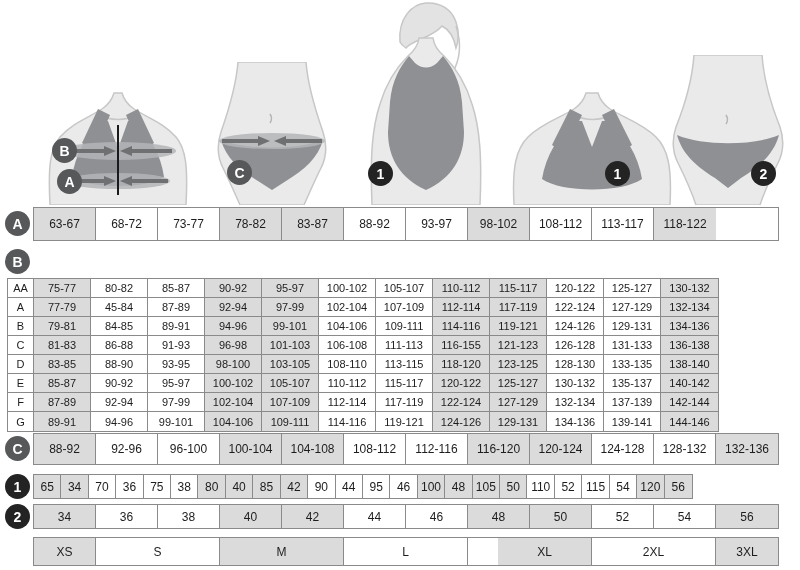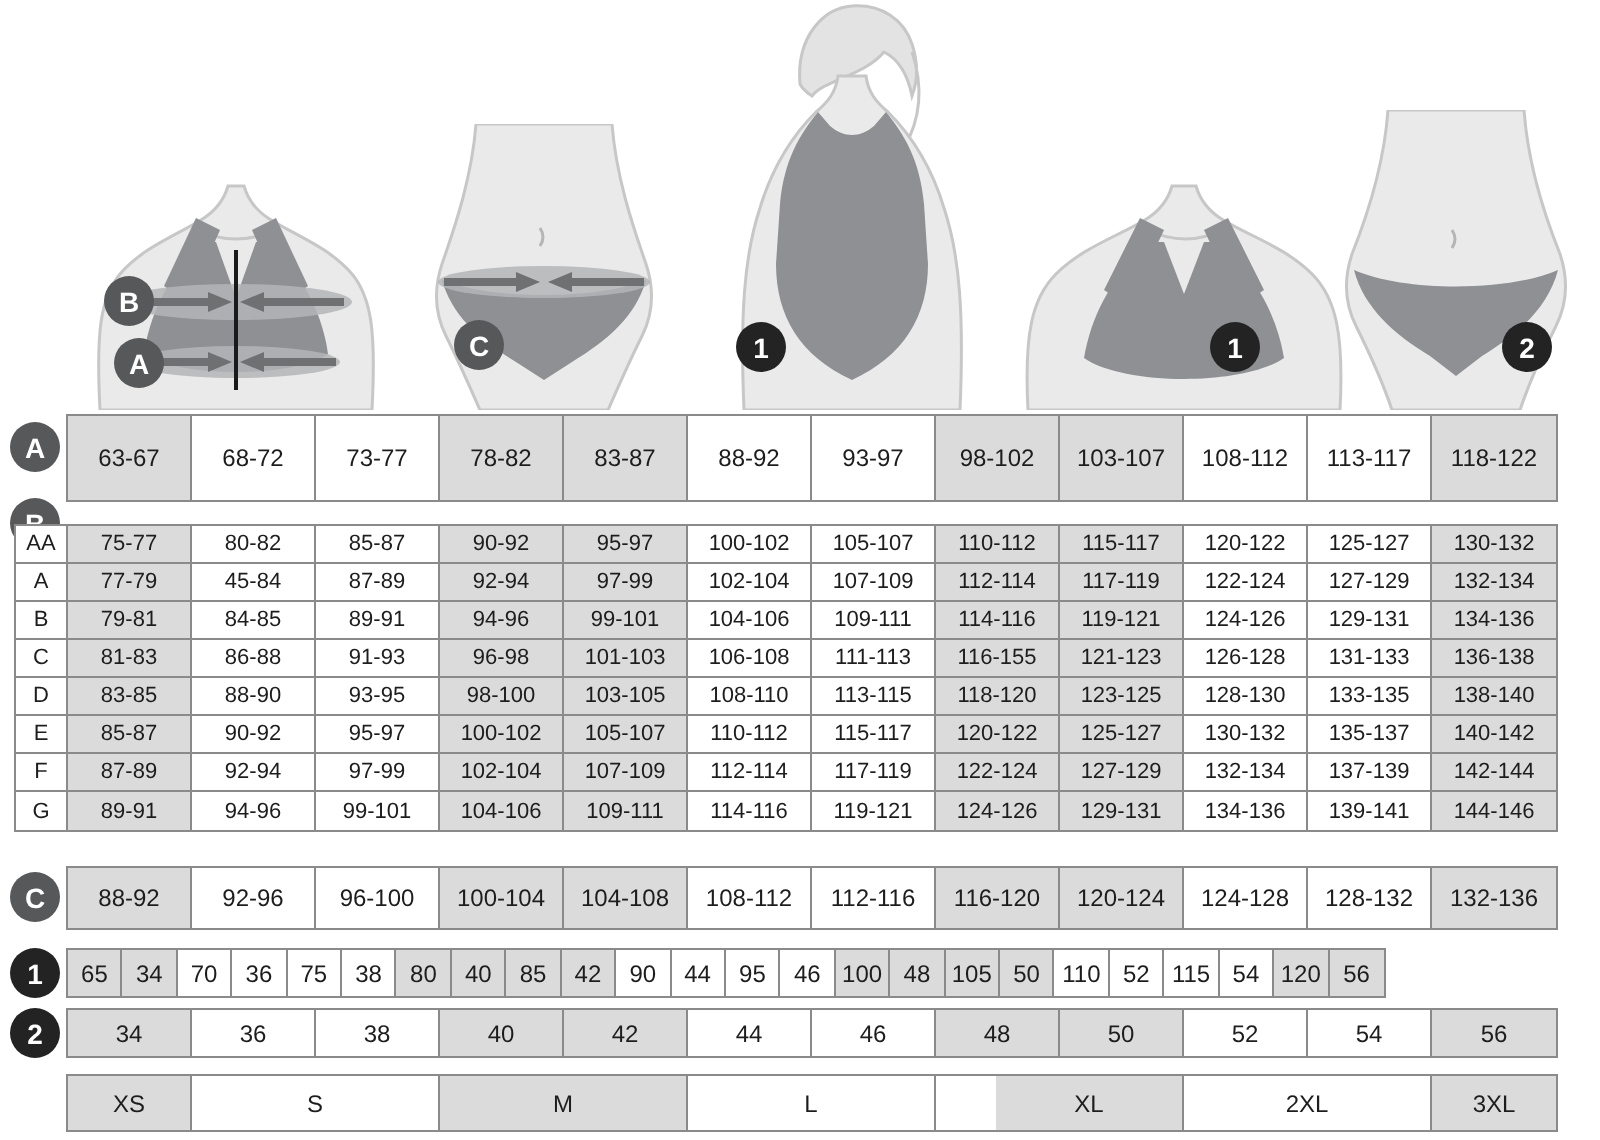--- a/index.html
+++ b/index.html
@@ -18,22 +18,22 @@
          color:#fff; font-weight:bold; font-size:14px; line-height:1;}
   .badge.gray{background:var(--badge-gray);}
   .badge.dark{background:var(--badge-dark);}
   .table{position:absolute; display:grid; border:1px solid var(--border); background:#fff;}
   .cell{display:flex; align-items:center; justify-content:center;
         border-right:1px solid var(--border); border-bottom:1px solid var(--border);
         font-size:12px; white-space:nowrap; overflow:hidden;}
   .cell.shaded{background:var(--shaded-cell);}
   .cell.lc{border-right:none;text-align:center;}
   .cell.lr{border-bottom:none;}
-  #tableA{left:33px; top:207px; width:746px; height:44px; grid-template-columns:repeat(12,1fr);}
-  #tableB{left:7px;  top:262px; width:772px; height:154px; grid-template-columns:26px repeat(12,1fr); grid-auto-rows:1fr;}
+  #tableA{left:33px; top:207px; width:746px; height:34px; grid-template-columns:repeat(12,1fr);}
+  #tableB{left:7px;  top:278px; width:712px; height:154px; grid-template-columns:26px repeat(12,1fr); grid-auto-rows:1fr;}
   #tableB .cell{font-size:11px;}
   #tableC{left:33px; top:433px; width:746px; height:32px; grid-template-columns:repeat(12,1fr);}
   #table1{left:33px; top:474px; width:660px; height:25px; grid-template-columns:repeat(24,1fr);}
   #table2{left:33px; top:504px; width:746px; height:25px; grid-template-columns:repeat(12,1fr);}
   #tableS{left:33px; top:537px; width:746px; height:29px; grid-template-columns:repeat(12,1fr);}
 </style>
 </head>
 <body>
 
 <div class="stage">
@@ -109,21 +109,20 @@
 
   <div class="table" id="tableA">
       <div class="cell shaded lr">63-67</div>
       <div class="cell lr">68-72</div>
       <div class="cell lr">73-77</div>
       <div class="cell shaded lr">78-82</div>
       <div class="cell shaded lr">83-87</div>
       <div class="cell lr">88-92</div>
       <div class="cell lr">93-97</div>
       <div class="cell shaded lr">98-102</div>
-      <div class="cell shaded lr">103-107</div>
       <div class="cell lr">108-112</div>
       <div class="cell lr">113-117</div>
       <div class="cell shaded lc lr">118-122</div>
     </div>
   <div class="table" id="tableB">
       <div class="cell">AA</div>
       <div class="cell shaded">75-77</div>
       <div class="cell">80-82</div>
       <div class="cell">85-87</div>
       <div class="cell shaded">90-92</div>

